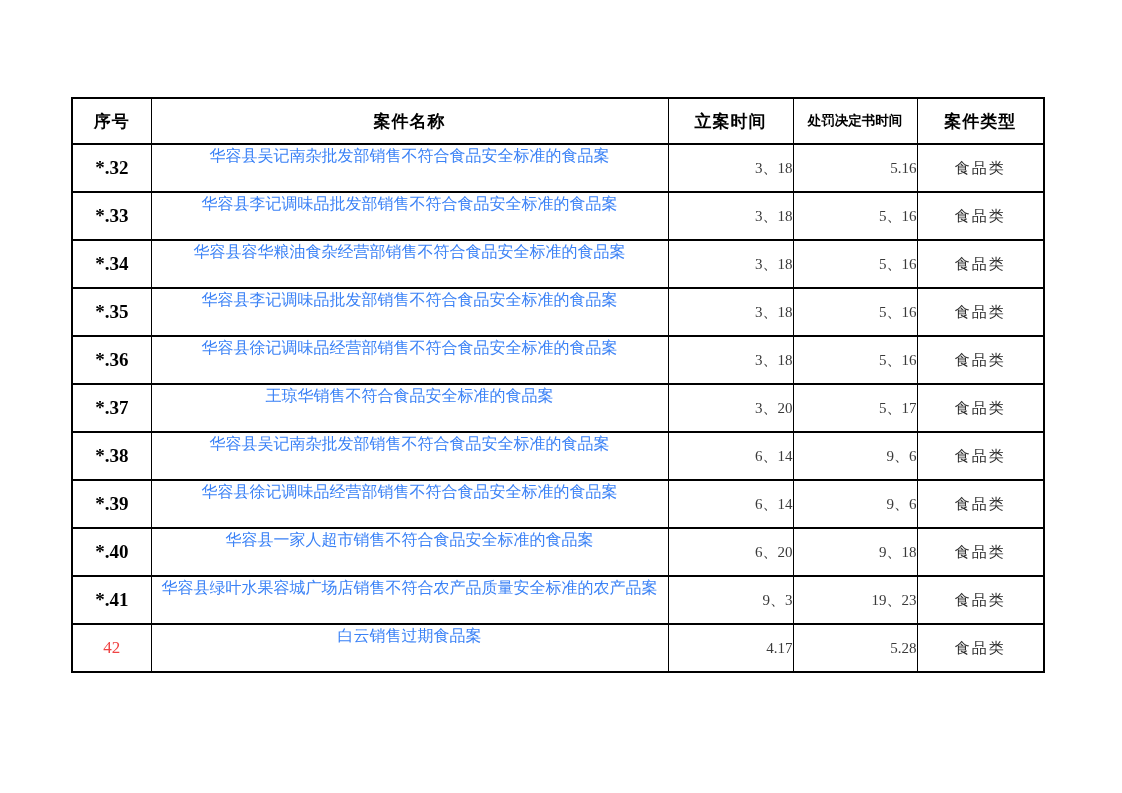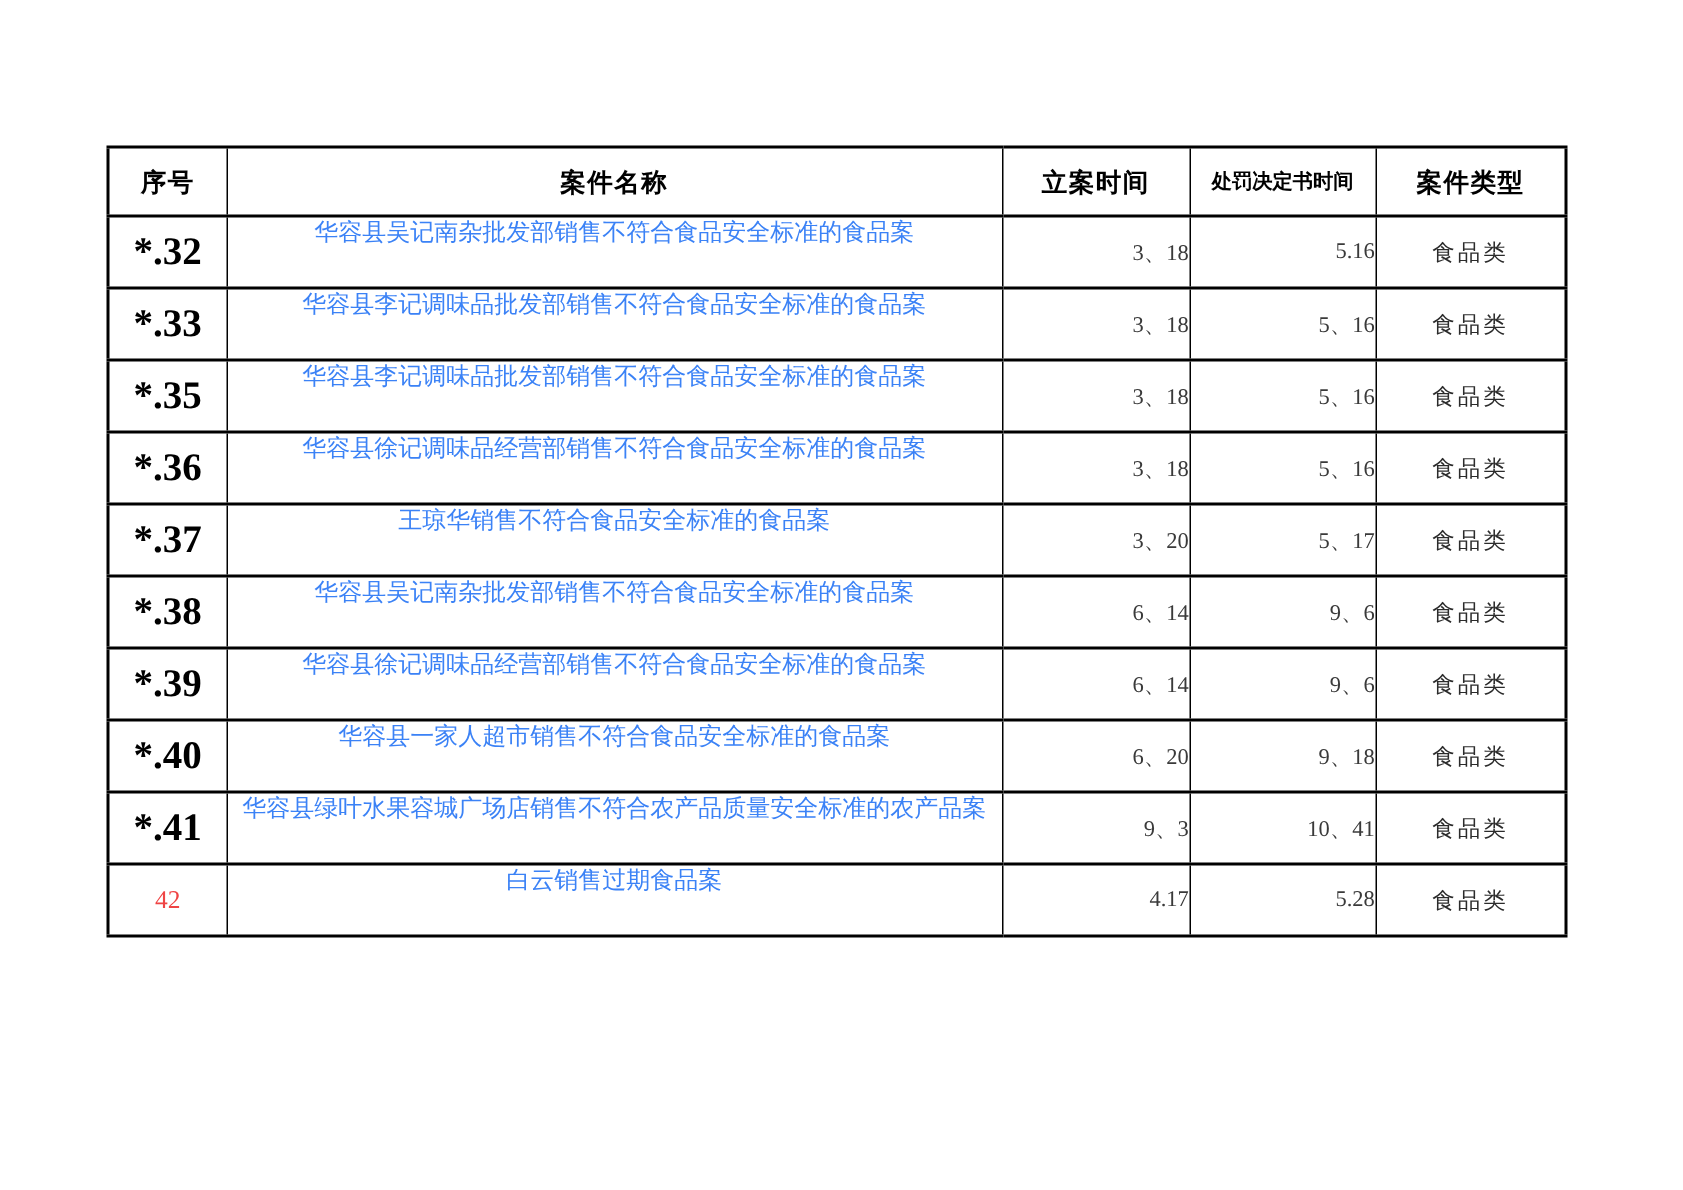--- a/index.html
+++ b/index.html
@@ -52,21 +52,21 @@
   }
   td.serial {
     text-align: center;
     vertical-align: middle;
     font-size: 17px;
     color: #ef4444;
     padding-top: 6px;
   }
   td.serial.emph {
     font-weight: bold;
-    font-size: 26px;
+    font-size: 19px;
     color: #000;
   }
   td.name {
     text-align: center;
     vertical-align: top;
     font-size: 16px;
     color: #3b82f6;
     padding: 1px 4px 0 4px;
     line-height: 21px;
   }
@@ -116,20 +116,27 @@
   </tr>
 
   <tr>
     <td class="serial emph">*.33</td>
     <td class="name">华容县李记调味品批发部销售不符合食品安全标准的食品案</td>
     <td class="time">3、18</td>
     <td class="time">5、16</td>
     <td class="type">食品类</td>
   </tr>
 
+  <tr>
+    <td class="serial emph">*.34</td>
+    <td class="name">华容县容华粮油食杂经营部销售不符合食品安全标准的食品案</td>
+    <td class="time">3、18</td>
+    <td class="time">5、16</td>
+    <td class="type">食品类</td>
+  </tr>
 
   <tr>
     <td class="serial emph">*.35</td>
     <td class="name">华容县李记调味品批发部销售不符合食品安全标准的食品案</td>
     <td class="time">3、18</td>
     <td class="time">5、16</td>
     <td class="type">食品类</td>
   </tr>
 
   <tr>
@@ -169,21 +176,21 @@
     <td class="name">华容县一家人超市销售不符合食品安全标准的食品案</td>
     <td class="time">6、20</td>
     <td class="time">9、18</td>
     <td class="type">食品类</td>
   </tr>
 
   <tr>
     <td class="serial emph">*.41</td>
     <td class="name">华容县绿叶水果容城广场店销售不符合农产品质量安全标准的农产品案</td>
     <td class="time">9、3</td>
-    <td class="time">10、41</td>
+    <td class="time">19、23</td>
     <td class="type">食品类</td>
   </tr>
 
   <tr>
     <td class="serial">42</td>
     <td class="name">白云销售过期食品案</td>
     <td class="time">4.17</td>
     <td class="time">5.28</td>
     <td class="type">食品类</td>
   </tr>

